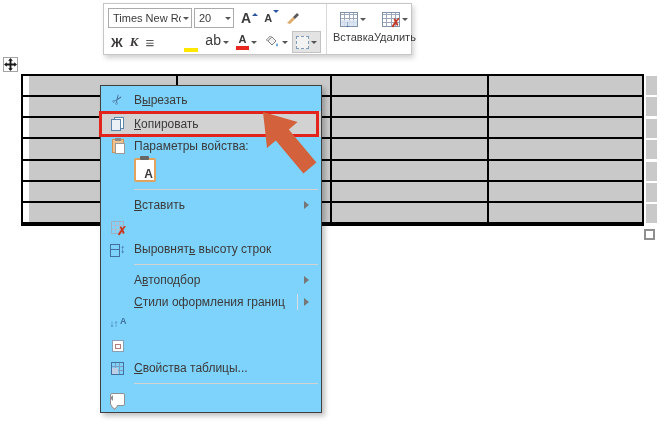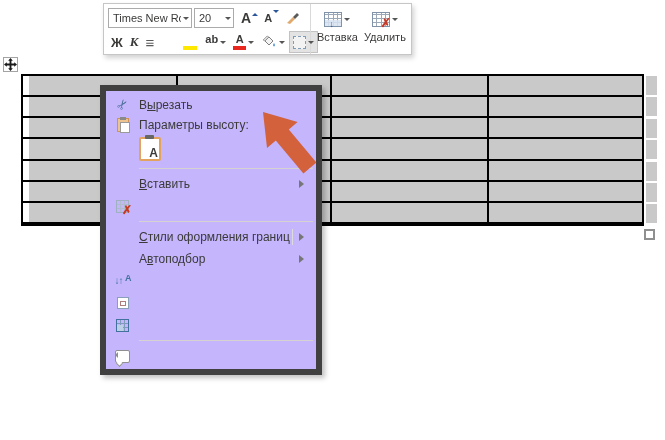--- a/index.html
+++ b/index.html
@@ -19,62 +19,62 @@
                  border:2px solid #8f8f8f;background:#fff;box-sizing:border-box;}
   #move-handle{position:absolute;left:3px;top:57px;width:15px;height:15px;
                border:1px solid #a3a3a3;background:#fff;box-sizing:border-box;
                display:flex;align-items:center;justify-content:center;}
 
   
   #mini-toolbar{position:absolute;left:103px;top:3px;width:309px;height:52px;
                 background:#fff;border:1px solid #c6c6c6;box-sizing:border-box;
                 box-shadow:2px 3px 5px rgba(0,0,0,.18);display:flex;z-index:5;}
   .mtb-left{width:206px;padding:3px 0 0 4px;box-sizing:border-box;}
-  .mtb-right{flex:1;border-left:1px solid #d9d9d9;display:flex;gap:6px;
-             padding:4px 10px 2px 6px;box-sizing:border-box;}
+  .mtb-right{flex:1;border-left:1px solid #d9d9d9;display:flex;
+             padding:4px 10px 2px 6px;box-sizing:border-box;margin-left:16px;}
   .tb-row{display:flex;align-items:center;height:22px;}
   .tb-row2{margin-top:2px;height:22px;gap:1px;}
   .combo{border:1px solid #ababab;height:20px;display:flex;align-items:center;
          padding:0 2px 0 4px;font-size:11px;box-sizing:border-box;background:#fff;}
   .combo .val{flex:1;overflow:hidden;white-space:nowrap;}
   .combo-font{width:84px;margin-right:2px;}
   .combo-size{width:40px;margin-right:4px;}
   .car{width:0;height:0;border:3px solid transparent;border-top-color:#555;
        margin-left:2px;transform:translateY(2px);flex:none;}
   .tbtn{height:20px;display:flex;align-items:center;padding:0 3px;cursor:default;}
   .growA{font-size:14px;font-weight:bold;position:relative;}
   .shrinkA{font-size:11px;font-weight:bold;position:relative;}
   .caret-up{position:absolute;top:-3px;right:-6px;width:0;height:0;
             border:3px solid transparent;border-bottom-color:#2b579a;}
   .caret-dn{position:absolute;top:-2px;right:-6px;width:0;height:0;
             border:3px solid transparent;border-top-color:#2b579a;}
   .boldZh{font-weight:bold;font-size:13px;}
   .italK{font-style:italic;font-weight:bold;font-size:13px;font-family:"Liberation Serif",serif;}
   .alignIc{font-size:15px;color:#595959;line-height:1;}
   .hl-ic{display:flex;flex-direction:column;align-items:center;line-height:1;}
-  .hl-ic .ab{font-size:11px;font-weight:bold;margin-left:44px;}
+  .hl-ic .ab{font-size:14px;font-weight:normal;margin-left:44px;}
   .hl-ic .bar{width:14px;height:4px;margin-top:1px;}
   .fc-ic{display:flex;flex-direction:column;align-items:center;line-height:1;}
   .fc-ic .A{font-size:11px;font-weight:bold;}
   .fc-ic .bar{width:13px;height:4px;margin-top:1px;}
   .bordersBtn{background:#e3e3e3;border:1px solid #c2c2c2;}
   .bord-ic{width:13px;height:13px;border:1px dashed #7f9db9;box-sizing:border-box;background:#f3f3f3;}
   .grp{display:flex;flex-direction:column;align-items:center;}
   .grp-top{display:flex;align-items:center;height:22px;}
   .grp-lbl{font-size:11px;margin-top:1px;white-space:nowrap;}
   .tblico{position:relative;width:18px;height:15px;border:1px solid #8193a9;box-sizing:border-box;
           background-image:repeating-linear-gradient(90deg,transparent 0 3.4px,#9aa8b7 3.4px 4.4px),
                            repeating-linear-gradient(0deg,transparent 0 3.1px,#9aa8b7 3.1px 4.1px);}
   .tblico.ins::before{content:"";position:absolute;left:0;right:0;bottom:0;height:6px;background:#d7e3f2;opacity:.85;}
   .tblico.ins::after{content:"↓";position:absolute;left:4px;bottom:-3px;font-size:9px;color:#2b579a;font-weight:bold;}
   .tblico.del::after{content:"✗";position:absolute;right:-2px;bottom:-4px;font-size:12px;font-weight:bold;color:#c43b2a;}
 
   
-  #context-menu{position:absolute;left:100px;top:85px;width:222px;background:#c4b5fd;
-                border:6px solid #404040;box-sizing:border-box;padding:2px 0;
+  #context-menu{position:absolute;left:100px;top:85px;width:222px;background:#7dd3fc;
+                border:1px solid #404040;box-sizing:border-box;padding:2px 0;
                 box-shadow:3px 3px 5px rgba(0,0,0,.25);z-index:10;}
   .mi{height:22px;display:flex;align-items:center;position:relative;font-size:12px;}
   .mi[data-name="menu-item-cut"]{height:23px;}
   .mi.hl{height:26px;background:#d2d2d2;}
   .mi.mhdr{height:17px;}
   .mi.mpaste{height:31px;}
   .msep{height:1px;background:#d5d3d1;margin:4px 3px 4px 33px;}
   .gut{width:33px;flex:none;display:flex;align-items:center;justify-content:center;}
   .lbl{white-space:nowrap;}
   .lbl u{text-decoration:underline;}
@@ -254,67 +254,81 @@
   </div>
 
   <div id="context-menu" data-name="table-context-menu">
     <div id="menu-list" data-name="context-menu-list">
         <div class="mi" data-name="menu-item-cut">
           <span class="gut" data-name="menu-icon-gutter">
             <span class="mic ic-scissors" data-name="scissors-icon"></span>
           </span>
           <span class="lbl" data-name="menu-item-label">В<u>ы</u>резать</span>
         </div>
+        <div class="mi hl" data-name="menu-item-copy" style="background: rgb(210, 210, 210);">
+          <span class="gut" data-name="menu-icon-gutter">
+            <span class="mic ic-copy" data-name="copy-icon"></span>
+          </span>
+          <span class="lbl" data-name="menu-item-label"><u>К</u>опировать</span>
+          <div class="hl-box" data-name="annotation-highlight-box" style="border-color: rgb(226, 36, 29);"></div>
+        </div>
         <div class="mi mhdr" data-name="menu-header-paste-options">
           <span class="gut" data-name="menu-icon-gutter">
             <span class="mic ic-paste-sm" data-name="paste-sm-icon"></span>
           </span>
-          <span class="lbl" data-name="menu-item-label">Параметры высоту:</span>
+          <span class="lbl" data-name="menu-item-label">Параметры войства:</span>
         </div>
         <div class="mi mpaste" data-name="paste-option-paste-keep-formatting">
           <span class="gut" data-name="menu-icon-gutter"></span>
           <span class="ic-paste-a" data-name="paste-keep-formatting-icon"></span>
         </div>
         <div class="msep" data-name="menu-separator"></div>
         <div class="mi" data-name="menu-item-insert">
           <span class="gut" data-name="menu-icon-gutter"></span>
           <span class="lbl" data-name="menu-item-label"><u>В</u>ставить</span>
           <span class="subarrow" data-name="submenu-arrow-icon"></span>
         </div>
         <div class="mi" data-name="menu-item-delete-table">
           <span class="gut" data-name="menu-icon-gutter">
             <span class="mic ic-delete-table" data-name="delete-table-icon"></span>
           </span>
         </div>
+        <div class="mi" data-name="menu-item-distribute-rows">
+          <span class="gut" data-name="menu-icon-gutter">
+            <span class="mic ic-distribute-rows" data-name="distribute-rows-icon"></span>
+          </span>
+          <span class="lbl" data-name="menu-item-label">Выровнят<u>ь</u> высоту строк</span>
+        </div>
         <div class="msep" data-name="menu-separator"></div>
+        <div class="mi" data-name="menu-item-autofit">
+          <span class="gut" data-name="menu-icon-gutter"></span>
+          <span class="lbl" data-name="menu-item-label">А<u>в</u>топодбор</span>
+          <span class="subarrow" data-name="submenu-arrow-icon"></span>
+        </div>
         <div class="mi" data-name="menu-item-border-styles">
           <span class="gut" data-name="menu-icon-gutter"></span>
           <span class="lbl" data-name="menu-item-label"><u>С</u>тили оформления границ</span>
           <span class="vdiv" data-name="pre-arrow-divider"></span>
           <span class="subarrow" data-name="submenu-arrow-icon"></span>
         </div>
-        <div class="mi" data-name="menu-item-autofit">
-          <span class="gut" data-name="menu-icon-gutter"></span>
-          <span class="lbl" data-name="menu-item-label">А<u>в</u>топодбор</span>
-          <span class="subarrow" data-name="submenu-arrow-icon"></span>
-        </div>
         <div class="mi" data-name="menu-item-text-direction">
           <span class="gut" data-name="menu-icon-gutter">
             <span class="mic ic-text-direction" data-name="text-direction-icon"></span>
           </span>
         </div>
         <div class="mi" data-name="menu-item-insert-caption">
           <span class="gut" data-name="menu-icon-gutter">
             <span class="mic ic-insert-caption" data-name="insert-caption-icon"></span>
           </span>
         </div>
         <div class="mi" data-name="menu-item-table-properties">
           <span class="gut" data-name="menu-icon-gutter">
             <span class="mic ic-table-properties" data-name="table-properties-icon"></span>
           </span>
+          <span class="lbl" data-name="menu-item-label"><u>С</u>войства таблицы...</span>
         </div>
         <div class="msep" data-name="menu-separator"></div>
         <div class="mi" data-name="menu-item-new-comment">
           <span class="gut" data-name="menu-icon-gutter">
             <span class="mic ic-new-comment" data-name="new-comment-icon"></span>
           </span>
         </div>
       </div>
   </div>
 

